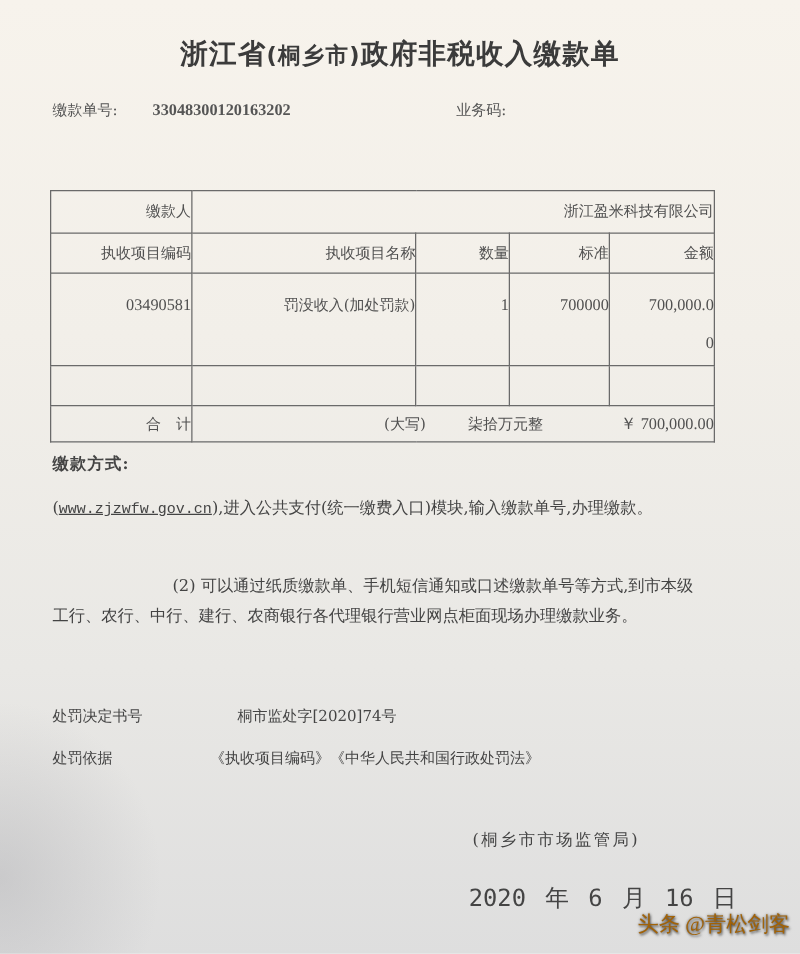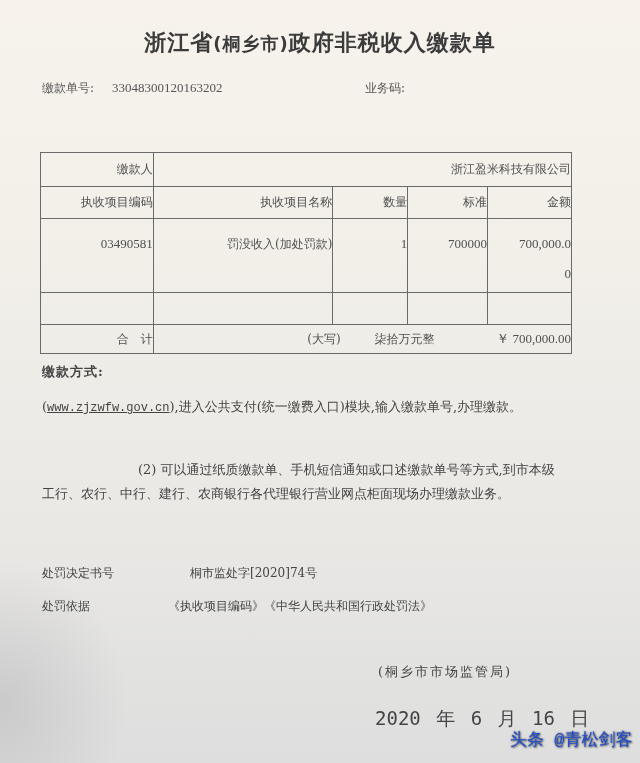--- a/index.html
+++ b/index.html
@@ -16,21 +16,21 @@
   }
   .title {
     position: absolute; left: 0; top: 28px; width: 640px; text-align: center;
     font-size: 22px; font-weight: bold; color: #3b3b3b; letter-spacing: 1px;
     font-family: "DejaVu Sans", sans-serif;
   }
   .title .paren { font-size: 18px; }
   .meta { position: absolute; top: 80px; font-size: 12px; color: #555; }
   .meta.left { left: 42px; }
   .meta.right { left: 365px; }
-  .meta .val { margin-left: 18px; font-family: "Liberation Serif", serif; font-size: 13px; }
+  .meta .val { margin-left: 28px; font-family: "Liberation Serif", serif; font-size: 13px; font-weight: bold; }
 
   table.bill {
     position: absolute; left: 40px; top: 152px; width: 532px;
     border-collapse: collapse; font-size: 12px; color: #505050;
   }
   table.bill td {
     border: 1.5px solid #6a6a6a; text-align: right; vertical-align: middle;
     padding: 0;
   }
   table.bill tr.r-payer td { height: 33px; }
@@ -54,22 +54,22 @@
   .row-label { position: absolute; left: 42px; font-size: 12px; color: #444; }
   .row-value { position: absolute; font-size: 12px; color: #444; }
   .decision-label { top: 565px; }
   .decision-value { top: 565px; left: 190px; }
   .basis-label { top: 598px; }
   .basis-value { top: 598px; left: 168px; }
 
   .authority { position: absolute; left: 378px; top: 663px; font-size: 13px; color: #444; letter-spacing: 2px; }
   .date { position: absolute; left: 375px; top: 706px; font-size: 19px; color: #444; font-family: "DejaVu Sans Mono", monospace; word-spacing: 4px; }
   .watermark {
-    position: absolute; left: 510px; top: 728px; font-size: 17px; color: #1d4ed8;
-    font-family: Liberation Mono, monospace;
+    position: absolute; left: 510px; top: 728px; font-size: 17px; color: #a16207;
+    font-family: Liberation Serif, serif;
     text-shadow: 0 0 2px rgba(0,0,0,0.6), 1px 1px 2px rgba(0,0,0,0.5);
   }
 </style>
 </head>
 <body>
 
 <div class="shade"></div>
 
 <div class="title">
   <span>浙江省</span><span class="paren">(桐乡市)</span><span>政府非税收入缴款单</span>

